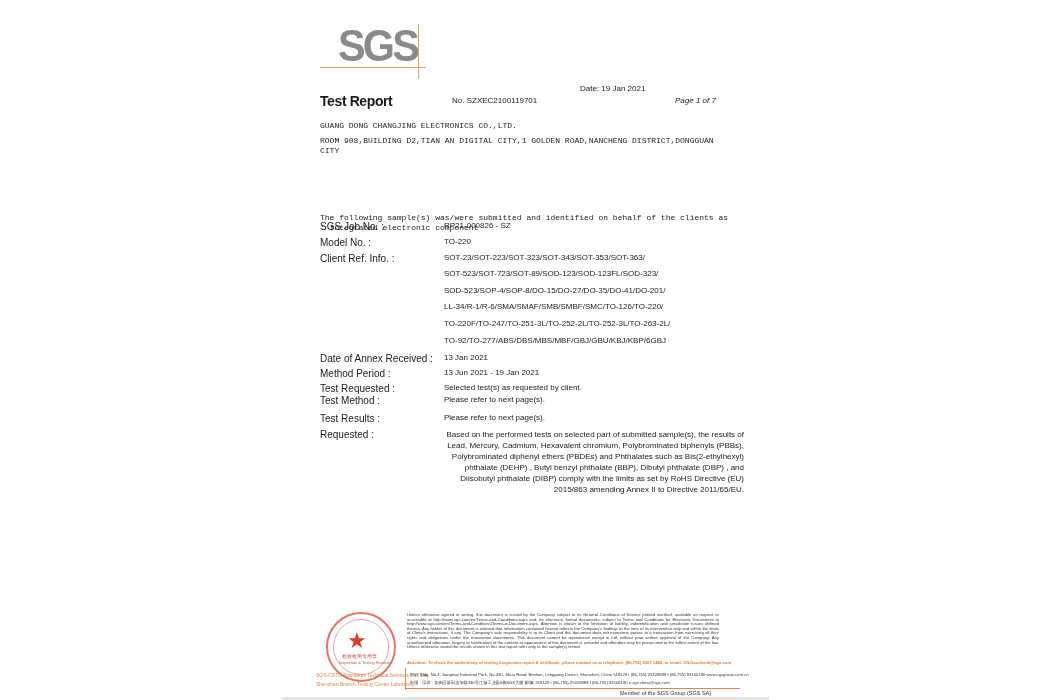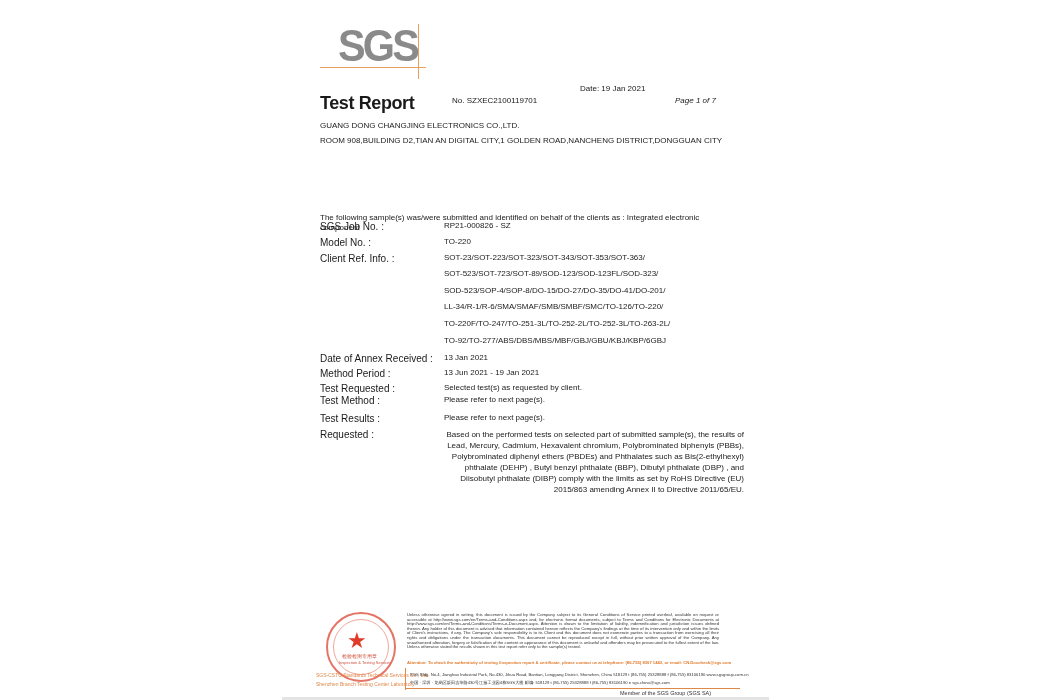--- a/index.html
+++ b/index.html
@@ -9,26 +9,26 @@
     }
     .abs { position: absolute; }
     .logo-wrap { left: 320px; top: 22px; width: 108px; height: 50px; }
     .logo-text {
       position: absolute; left: 18px; top: -2px; font-family: "Liberation Sans", sans-serif;
       font-weight: bold; font-size: 45px; color: #8a8a8a; letter-spacing: -3px; transform: scaleX(0.92); transform-origin: left top;
     }
     .logo-hline { position: absolute; left: 0; top: 45px; width: 106px; height: 1px; background: #e8a060; }
     .logo-vline { position: absolute; left: 98px; top: 2px; width: 1px; height: 55px; background: #e8a060; }
 
-    .hdr-title { left: 320px; top: 93px; font-weight: bold; font-size: 18px; letter-spacing: -0.4px; }
+    .hdr-title { left: 320px; top: 93px; font-weight: bold; font-size: 14px; letter-spacing: -0.4px; }
     .hdr-no { left: 452px; top: 96px; font-size: 8px; }
     .hdr-date { left: 580px; top: 84px; font-size: 8px; }
     .hdr-page { left: 675px; top: 96px; font-size: 8px; font-style: italic; }
 
-    .txt { font-size: 8px; line-height: 10px; }
+    .txt { font-size: 8px; line-height: 10px; font-family: Liberation Mono, monospace; }
     .company { left: 320px; top: 121px; }
     .address { left: 320px; top: 136px; width: 410px; }
     .intro { left: 320px; top: 193px; width: 410px; margin-top: 20px; }
 
     .row-label { left: 320px; font-size: 10px; }
     .row-value { left: 444px; font-size: 8px; }
     .conclusion { left: 444px; top: 429px; width: 300px; font-size: 8px; line-height: 11px; text-align: right; }
 
     .footer-stamp { left: 322px; top: 610px; width: 80px; height: 80px; }
     .stamp-ring {

